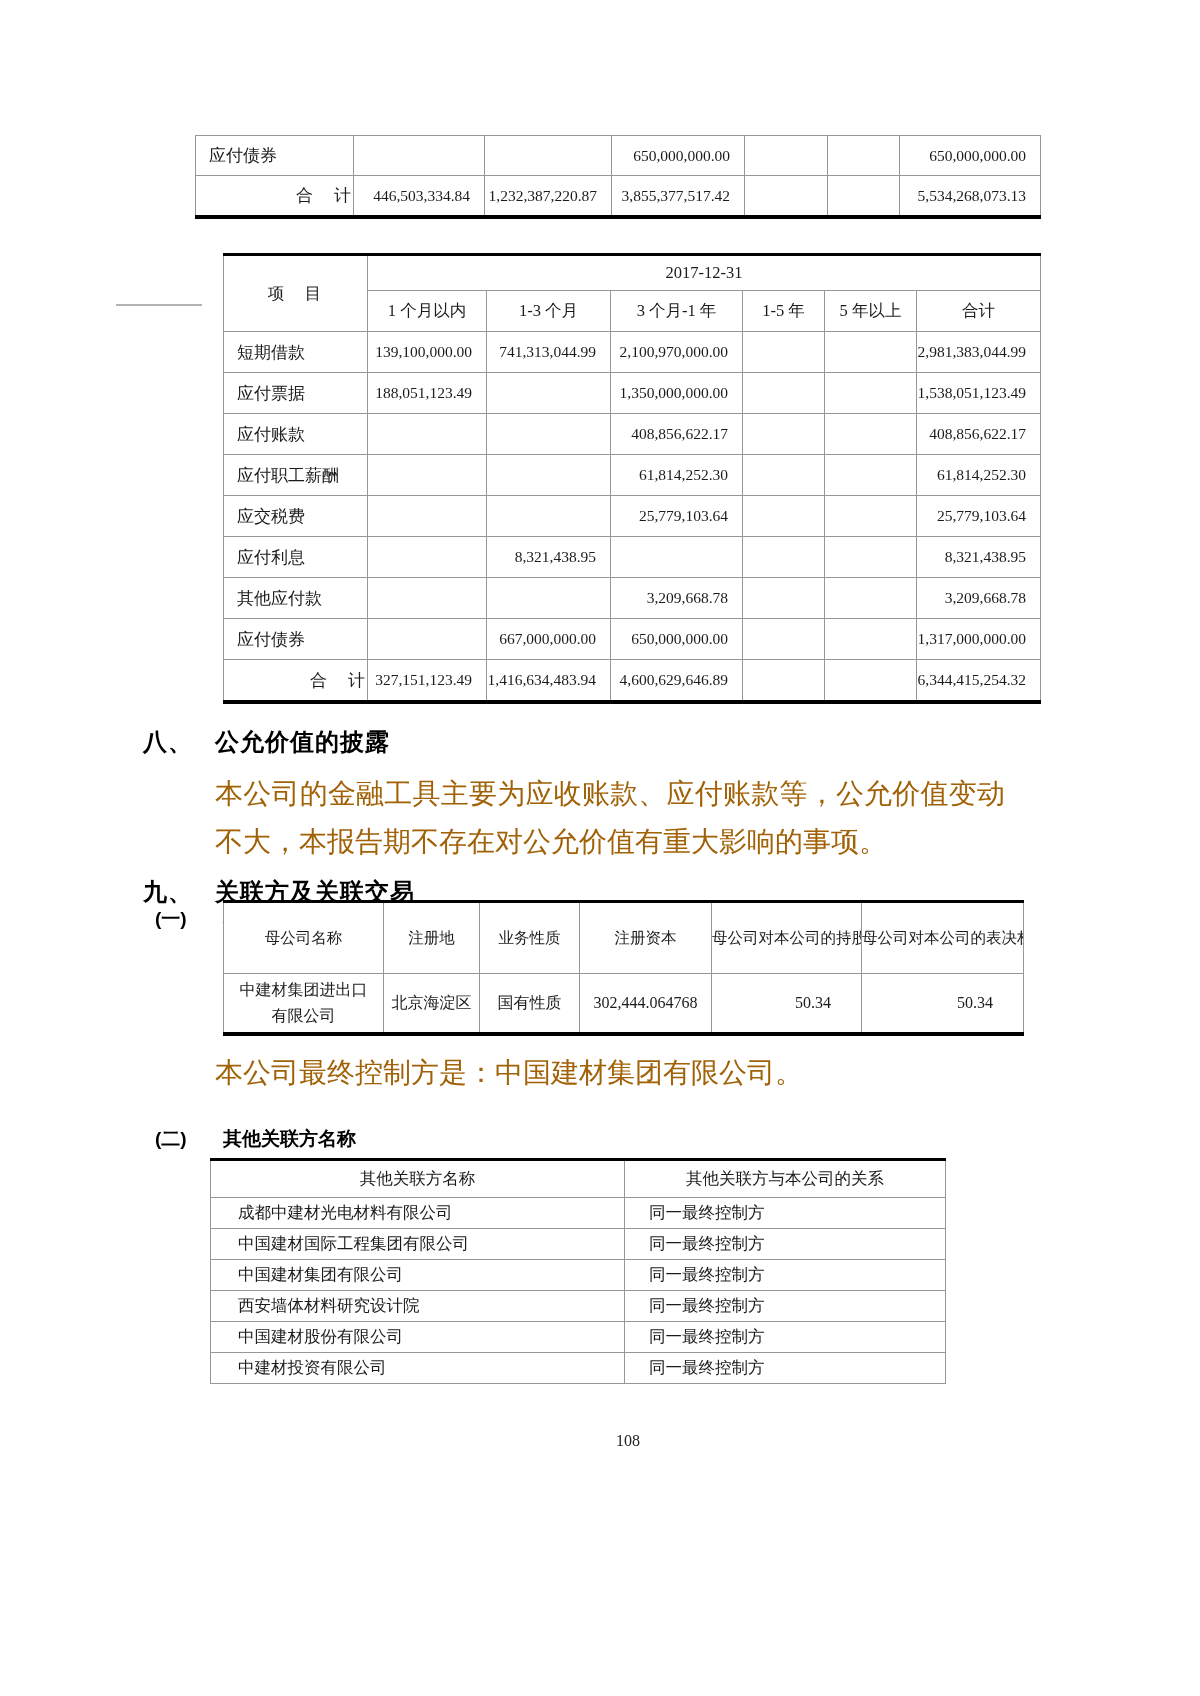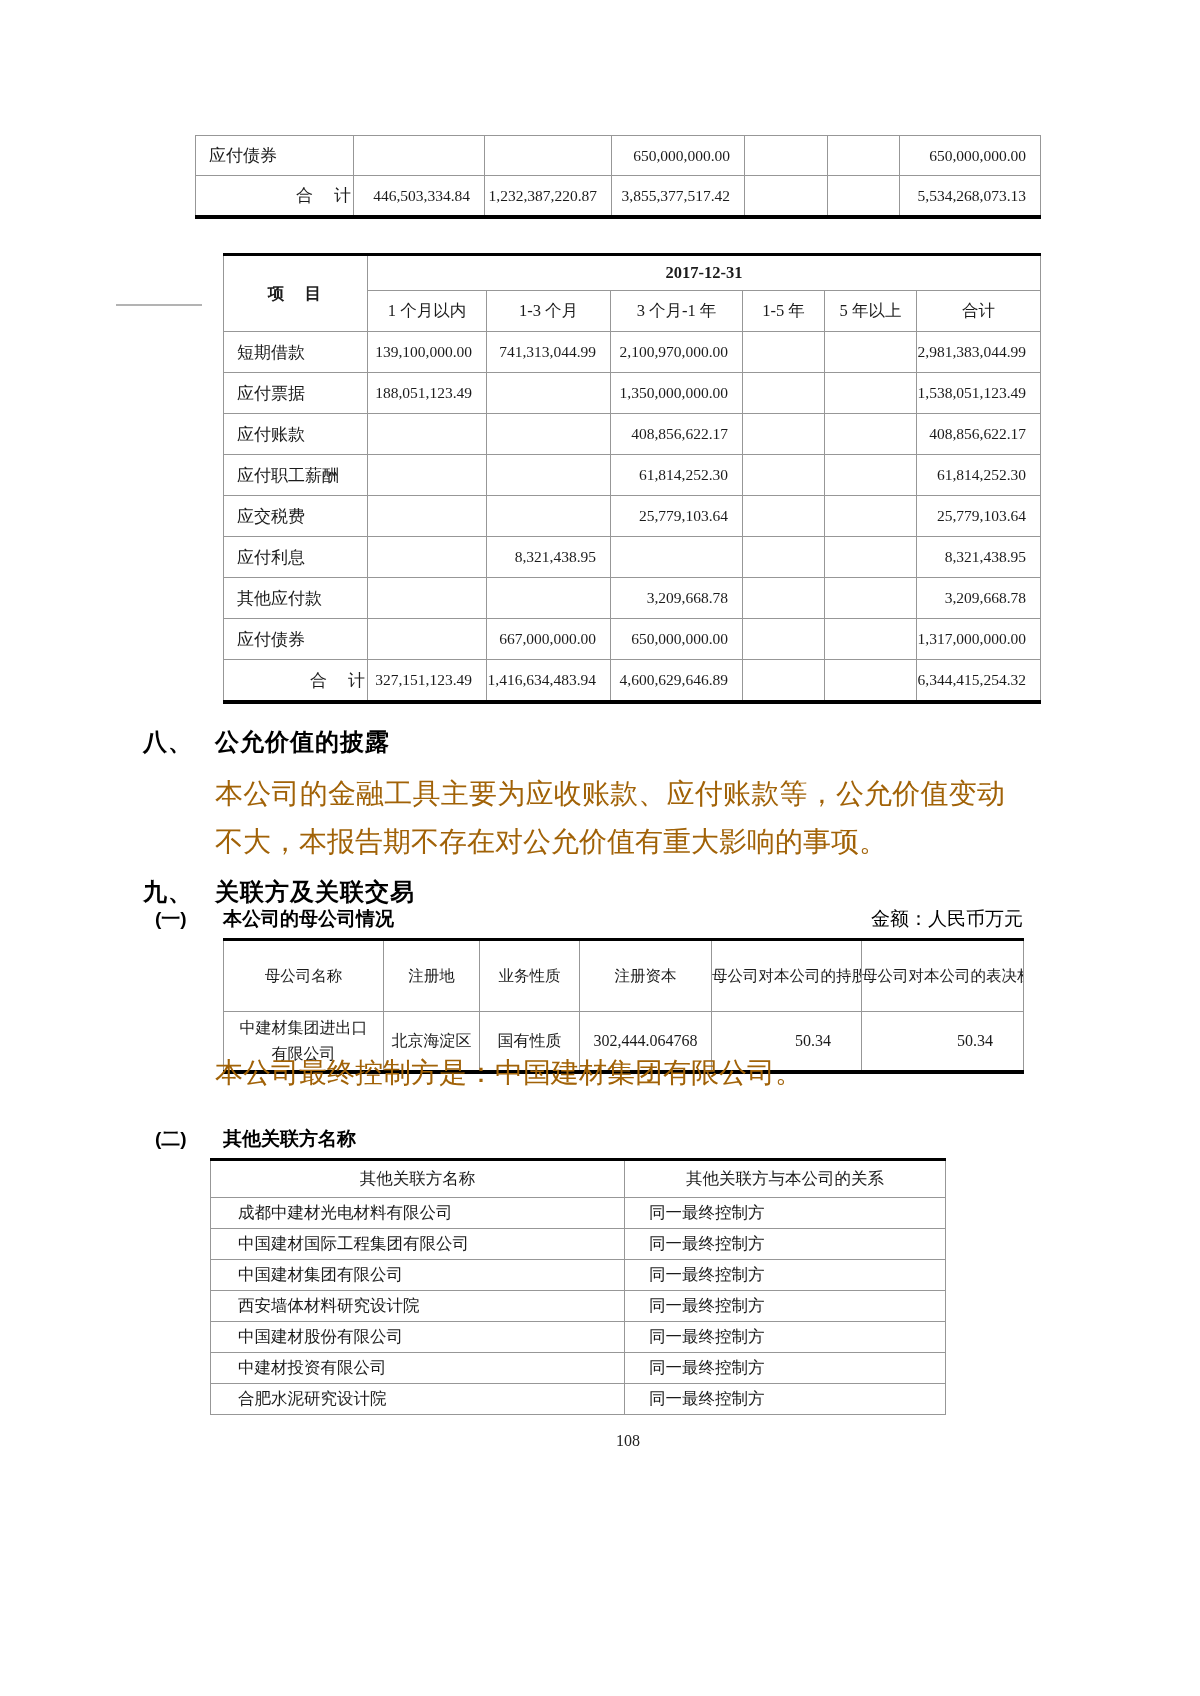--- a/index.html
+++ b/index.html
@@ -19,21 +19,21 @@
   .lb { text-align:left; padding-left:13px !important; font-size:17px; }
   .ct { text-align:right; font-size:17px; letter-spacing:2px; }
 
   
   .t1 { left:195px; top:135px; width:845px; border-bottom:4px solid #000; }
   .t1 td { height:39px; }
 
   
   .t2 { left:223px; top:253px; width:817px; border-top:3px solid #000; border-bottom:4px solid #000; }
   .t2 th { font-size:16.5px; text-align:center; }
-  .t2 .hr1 th { height:34px;font-weight:bold; }
+  .t2 .hr1 th { height:34px; }
   .t2 .hr2 th { height:40px; }
   .t2 td { height:40px; }
 
   
   .h1 {
     position:absolute; left:143px; display:flex;
     font-family:"Liberation Sans","DejaVu Sans",sans-serif;
     font-weight:bold; font-size:24px; color:#000; letter-spacing:1px;
   }
   .h1 .h1num { width:72px; flex:0 0 72px; }
@@ -49,21 +49,21 @@
     font-family:"Liberation Sans","DejaVu Sans",sans-serif;
     font-weight:bold; font-size:19px; color:#000;
   }
   .subhead .sh-num { width:68px; flex:0 0 68px; }
   .subhead .sh-note {
     margin-left:auto; font-family:Liberation Sans, sans-serif;
     font-weight:normal; font-size:19px;text-align:center;
   }
 
   
-  .tp { left:223px; top:938px; width:800px; border-top:3px solid #000; border-bottom:4px solid #000; }
+  .tp { left:223px; top:900px; width:800px; border-top:3px solid #000; border-bottom:4px solid #000; }
   .tp th { height:70px; font-size:15.5px; text-align:center; white-space:normal; line-height:1.5; padding:0 5px; }
   .tp td { height:58px; font-size:16px; }
   .tp td.wrap { white-space:normal; text-align:center; line-height:1.6; padding:0 14px; }
   .tp td.cen { text-align:center; }
   .tp td.pct { text-align:right; padding-right:30px; }
 
   
   .tr2 { left:210px; top:1158px; width:735px; border-top:3px solid #000; }
   .tr2 th, .tr2 td { border:none; border-bottom:1px solid #979797; }
   .tr2 th + th, .tr2 td + td { border-left:1px solid #979797; }
@@ -311,22 +311,18 @@
         <td class="c2">同一最终控制方</td>
       </tr>
       <tr>
         <td class="c1">中国建材股份有限公司</td>
         <td class="c2">同一最终控制方</td>
       </tr>
       <tr>
         <td class="c1">中建材投资有限公司</td>
         <td class="c2">同一最终控制方</td>
       </tr>
-      <tr>
-        <td class="c1">合肥水泥研究设计院</td>
-        <td class="c2">同一最终控制方</td>
-      </tr>
     </tbody>
   </table>
 
   <div class="pageno">108</div>
 
 </div>
 
 </body></html>

